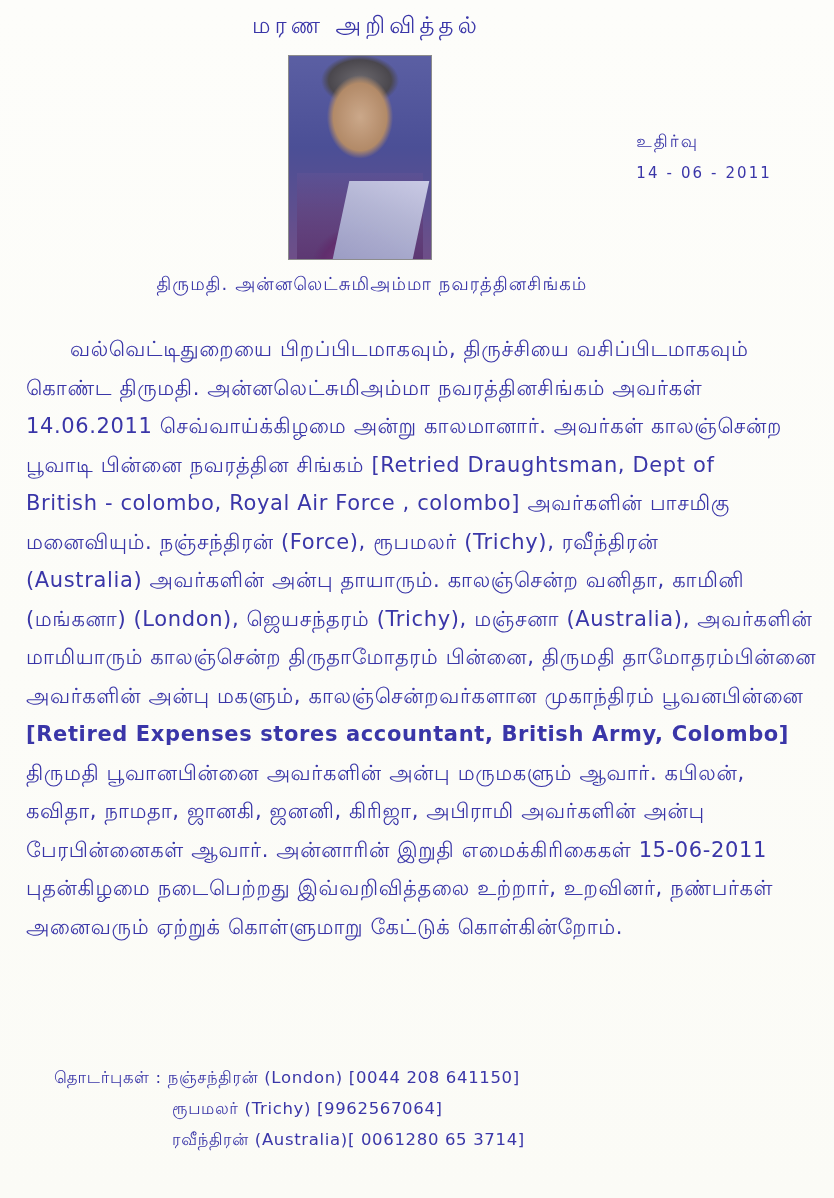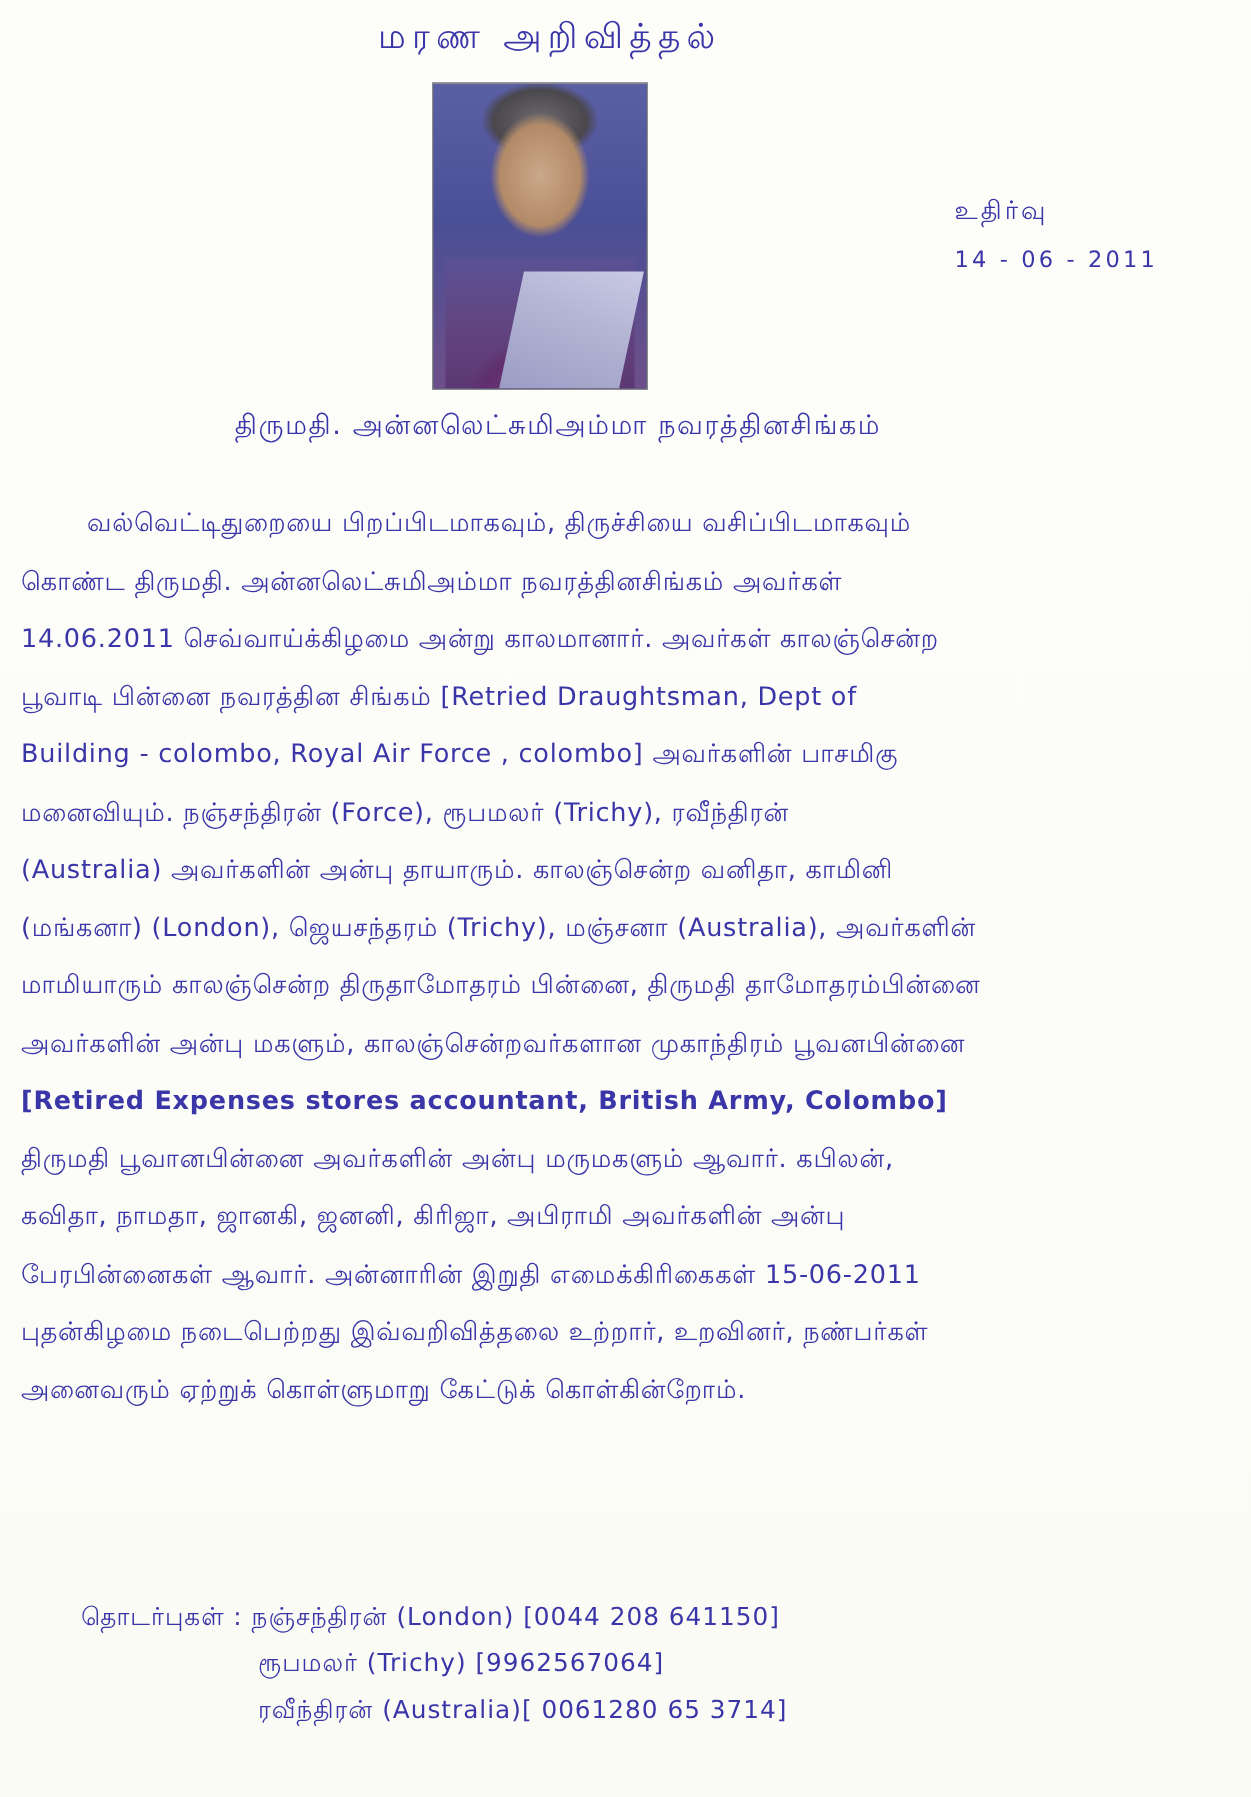--- a/index.html
+++ b/index.html
@@ -108,27 +108,28 @@
     color: #3a36a8;
   }
   .body-text {
     position: absolute;
     top: 330px;
     left: 14px;
     width: 806px;
   }
   .body-text .ln {
     display: block;
-    font-size: 17px;
+    font-size: 21px;
     line-height: 38.5px;
     height: 38.5px;
     color: #3a36a8;
     letter-spacing: 0.03em;
     white-space: nowrap;
     overflow: visible;
+    margin-left: 12px;
   }
   .indent1 { padding-left: 44px; }
   .indent2 { padding-left: 0px; }
   .footer {
     position: absolute;
     top: 1062px;
     left: 54px;
     width: 770px;
   }
   .footer .ln {
@@ -166,21 +167,21 @@
     <div class="hand meta-value">14 - 06 - 2011</div>
   </div>
 
   <div class="name-line hand">திருமதி. அன்னலெட்சுமிஅம்மா நவரத்தினசிங்கம்</div>
 
   <div class="body-text">
     <span class="ln hand indent1">வல்வெட்டிதுறையை பிறப்பிடமாகவும், திருச்சியை வசிப்பிடமாகவும்</span>
     <span class="ln hand indent2">கொண்ட திருமதி. அன்னலெட்சுமிஅம்மா நவரத்தினசிங்கம் அவர்கள்</span>
     <span class="ln hand indent2">14.06.2011 செவ்வாய்க்கிழமை அன்று காலமானார். அவர்கள் காலஞ்சென்ற</span>
     <span class="ln hand indent2">பூவாடி பின்னை நவரத்தின சிங்கம் [Retried Draughtsman, Dept of</span>
-    <span class="ln hand indent2">Building - colombo, Royal Air Force , colombo] அவர்களின் பாசமிகு</span>
+    <span class="ln hand indent2">British - colombo, Royal Air Force , colombo] அவர்களின் பாசமிகு</span>
     <span class="ln hand indent2">மனைவியும். நஞ்சந்திரன் (Force), ரூபமலர் (Trichy), ரவீந்திரன்</span>
     <span class="ln hand indent2">(Australia) அவர்களின் அன்பு தாயாரும். காலஞ்சென்ற வனிதா, காமினி</span>
     <span class="ln hand indent2">(மங்கனா) (London), ஜெயசந்தரம் (Trichy), மஞ்சனா (Australia), அவர்களின்</span>
     <span class="ln hand indent2">மாமியாரும் காலஞ்சென்ற திருதாமோதரம் பின்னை, திருமதி தாமோதரம்பின்னை</span>
     <span class="ln hand indent2">அவர்களின் அன்பு மகளும், காலஞ்சென்றவர்களான முகாந்திரம் பூவனபின்னை</span>
     <span class="ln hand indent2 latin">[Retired Expenses stores accountant, British Army, Colombo]</span>
     <span class="ln hand indent2">திருமதி பூவானபின்னை அவர்களின் அன்பு மருமகளும் ஆவார். கபிலன்,</span>
     <span class="ln hand indent2">கவிதா, நாமதா, ஜானகி, ஜனனி, கிரிஜா, அபிராமி அவர்களின் அன்பு</span>
     <span class="ln hand indent2">பேரபின்னைகள் ஆவார். அன்னாரின் இறுதி எமைக்கிரிகைகள் 15-06-2011</span>
     <span class="ln hand indent2">புதன்கிழமை நடைபெற்றது இவ்வறிவித்தலை உற்றார், உறவினர், நண்பர்கள்</span>

